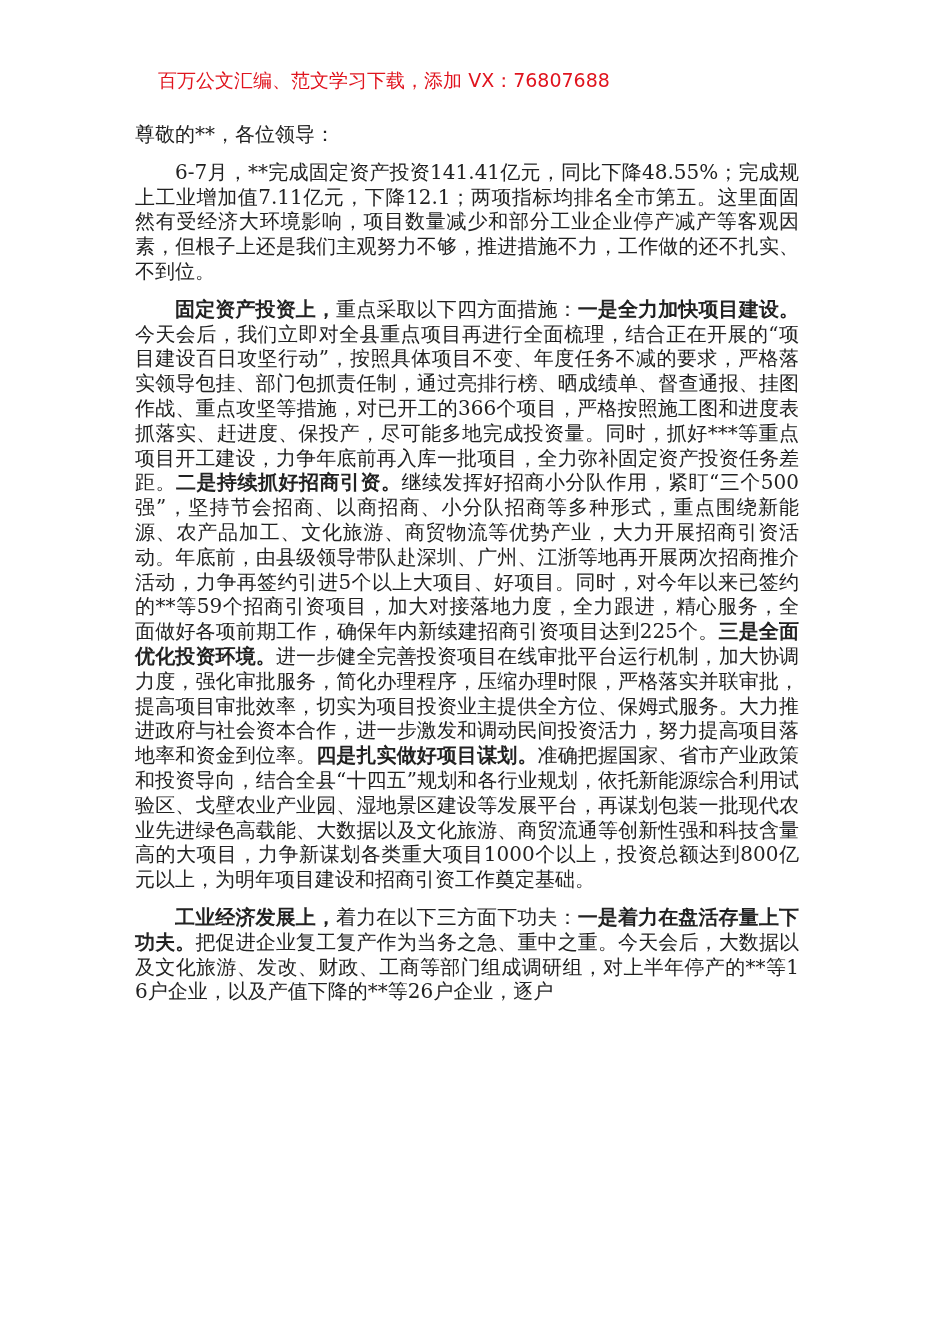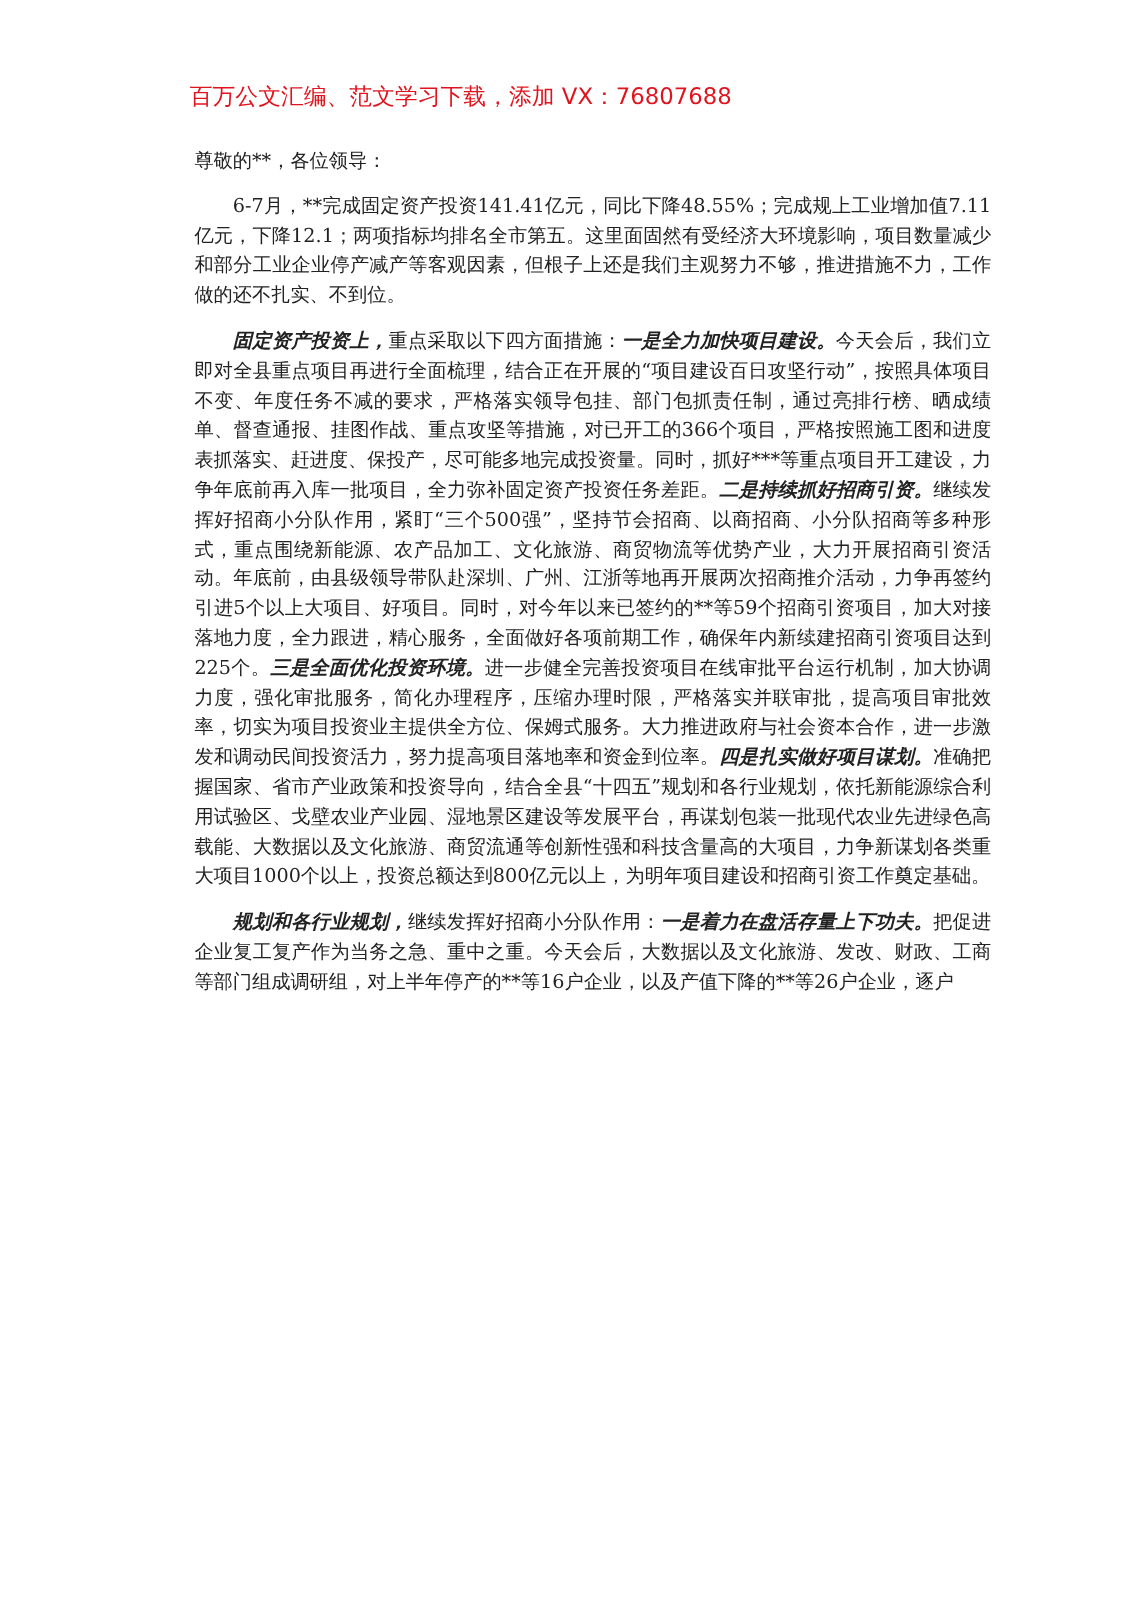--- a/index.html
+++ b/index.html
@@ -22,54 +22,53 @@
     width: 768px;
     text-align: center;
     font-family: "DejaVu Sans", "Liberation Sans", sans-serif;
     font-size: 19px;
     color: #e0141e;
     letter-spacing: 0px;
   }
   .content {
     position: absolute;
     top: 122px;
-    left: 162px;
+    left: 135px;
     width: 664px;
-    font-size: 16px;
+    font-size: 20px;
     line-height: 24.8px;
   }
   .greeting {
     margin: 0 0 13px 0;
   }
   .para {
     margin: 0 0 13px 0;
     text-indent: 2em;
     text-align: justify;
     text-justify: inter-character;
     word-break: break-all;
   }
   .para b, .para strong {
     font-weight: bold;
     font-family: "DejaVu Sans", "Liberation Sans", sans-serif;
-    font-style: italic;
   }
 </style>
 </head>
 <body>
 
 <div class="header">百万公文汇编、范文学习下载，添加 VX：76807688</div>
 
 <div class="content">
   <p class="greeting">尊敬的**，各位领导：</p>
 
   <p class="para">
     <span>6-7月，**完成固定资产投资141.41亿元，同比下降48.55%；完成规上工业增加值7.11亿元，下降12.1；两项指标均排名全市第五。这里面固然有受经济大环境影响，项目数量减少和部分工业企业停产减产等客观因素，但根子上还是我们主观努力不够，推进措施不力，工作做的还不扎实、不到位。</span>
   </p>
 
 
   <p class="para">
     <b>固定资产投资上，</b><span>重点采取以下四方面措施：</span><b>一是全力加快项目建设。</b><span>今天会后，我们立即对全县重点项目再进行全面梳理，结合正在开展的“项目建设百日攻坚行动”，按照具体项目不变、年度任务不减的要求，严格落实领导包挂、部门包抓责任制，通过亮排行榜、晒成绩单、督查通报、挂图作战、重点攻坚等措施，对已开工的366个项目，严格按照施工图和进度表抓落实、赶进度、保投产，尽可能多地完成投资量。同时，抓好***等重点项目开工建设，力争年底前再入库一批项目，全力弥补固定资产投资任务差距。</span><b>二是持续抓好招商引资。</b><span>继续发挥好招商小分队作用，紧盯“三个500强”，坚持节会招商、以商招商、小分队招商等多种形式，重点围绕新能源、农产品加工、文化旅游、商贸物流等优势产业，大力开展招商引资活动。年底前，由县级领导带队赴深圳、广州、江浙等地再开展两次招商推介活动，力争再签约引进5个以上大项目、好项目。同时，对今年以来已签约的**等59个招商引资项目，加大对接落地力度，全力跟进，精心服务，全面做好各项前期工作，确保年内新续建招商引资项目达到225个。</span><b>三是全面优化投资环境。</b><span>进一步健全完善投资项目在线审批平台运行机制，加大协调力度，强化审批服务，简化办理程序，压缩办理时限，严格落实并联审批，提高项目审批效率，切实为项目投资业主提供全方位、保姆式服务。大力推进政府与社会资本合作，进一步激发和调动民间投资活力，努力提高项目落地率和资金到位率。</span><b>四是扎实做好项目谋划。</b><span>准确把握国家、省市产业政策和投资导向，结合全县“十四五”规划和各行业规划，依托新能源综合利用试验区、戈壁农业产业园、湿地景区建设等发展平台，再谋划包装一批现代农业先进绿色高载能、大数据以及文化旅游、商贸流通等创新性强和科技含量高的大项目，力争新谋划各类重大项目1000个以上，投资总额达到800亿元以上，为明年项目建设和招商引资工作奠定基础。</span>
   </p>
 
   <p class="para">
-    <b>规划和各行业规划，</b><span>继续发挥好招商小分队作用：</span><b>一是着力在盘活存量上下功夫。</b><span>把促进企业复工复产作为当务之急、重中之重。今天会后，大数据以及文化旅游、发改、财政、工商等部门组成调研组，对上半年停产的**等16户企业，以及产值下降的**等26户企业，逐户</span>
+    <b>工业经济发展上，</b><span>着力在以下三方面下功夫：</span><b>一是着力在盘活存量上下功夫。</b><span>把促进企业复工复产作为当务之急、重中之重。今天会后，大数据以及文化旅游、发改、财政、工商等部门组成调研组，对上半年停产的**等16户企业，以及产值下降的**等26户企业，逐户</span>
   </p>
 </div>
 
 </body></html>

